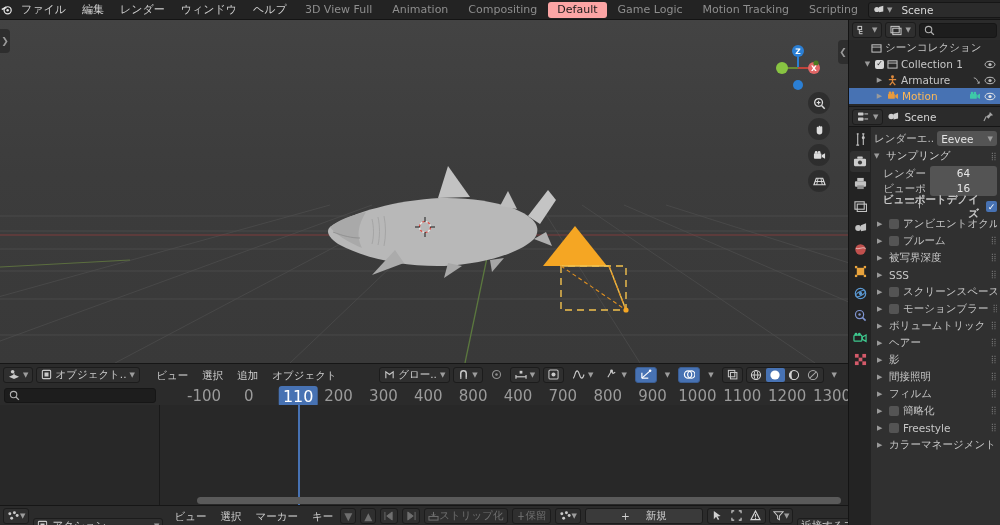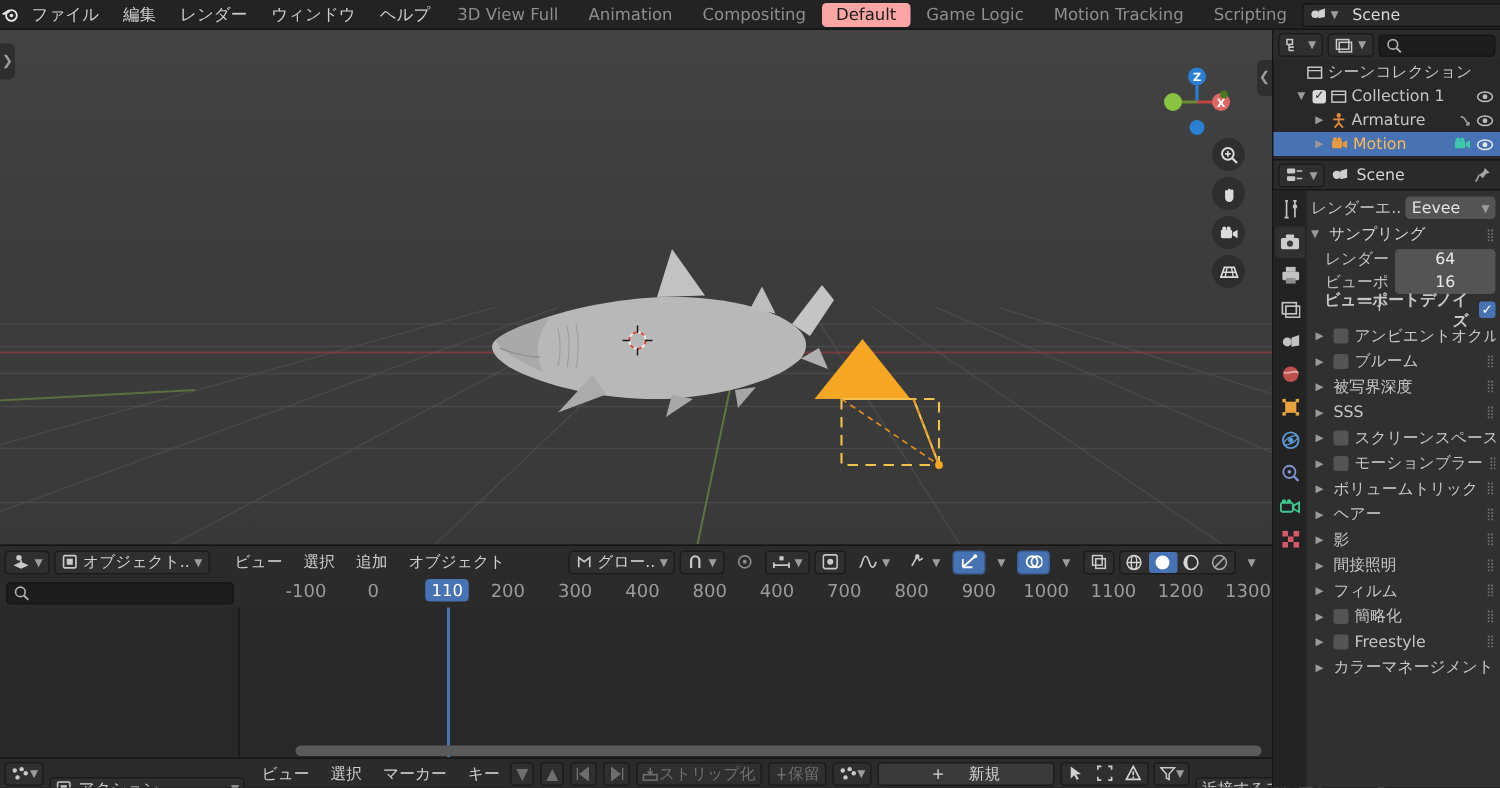--- a/index.html
+++ b/index.html
@@ -133,25 +133,25 @@
   .tl-search {
     position: absolute; left: 4px; top: 3px; width: 152px; height: 15px;
     background: #1d1d1d; border: 1px solid #161616; border-radius: 3px;
     display: flex; align-items: center; padding: 0 4px;
   }
   .tl-ruler {
     position: absolute; left: 160px; top: 0; right: 0; height: 20px;
   }
   .tick {
     position: absolute; top: 2px; transform: translateX(-50%);
-    font-size: 12px; color: #9b9b9b; white-space: nowrap;
+    font-size: 15px; color: #9b9b9b; white-space: nowrap;
   }
   .tick.current {
     background: #4772b3; color: #ffffff; border-radius: 3px;
-    padding: 1px 4px; top: 1px; font-size: 11px;
+    padding: 1px 4px; top: 1px; font-size: 16px;
   }
   .tl-body {
     position: absolute; left: 0; top: 20px; width: 848px; height: 100px;
     background: #282828;
   }
   .tl-channelpane {
     position: absolute; left: 0; top: 0; width: 160px; height: 100px;
     background: #282828; border-right: 1px solid #191919;
   }
   .playhead {

